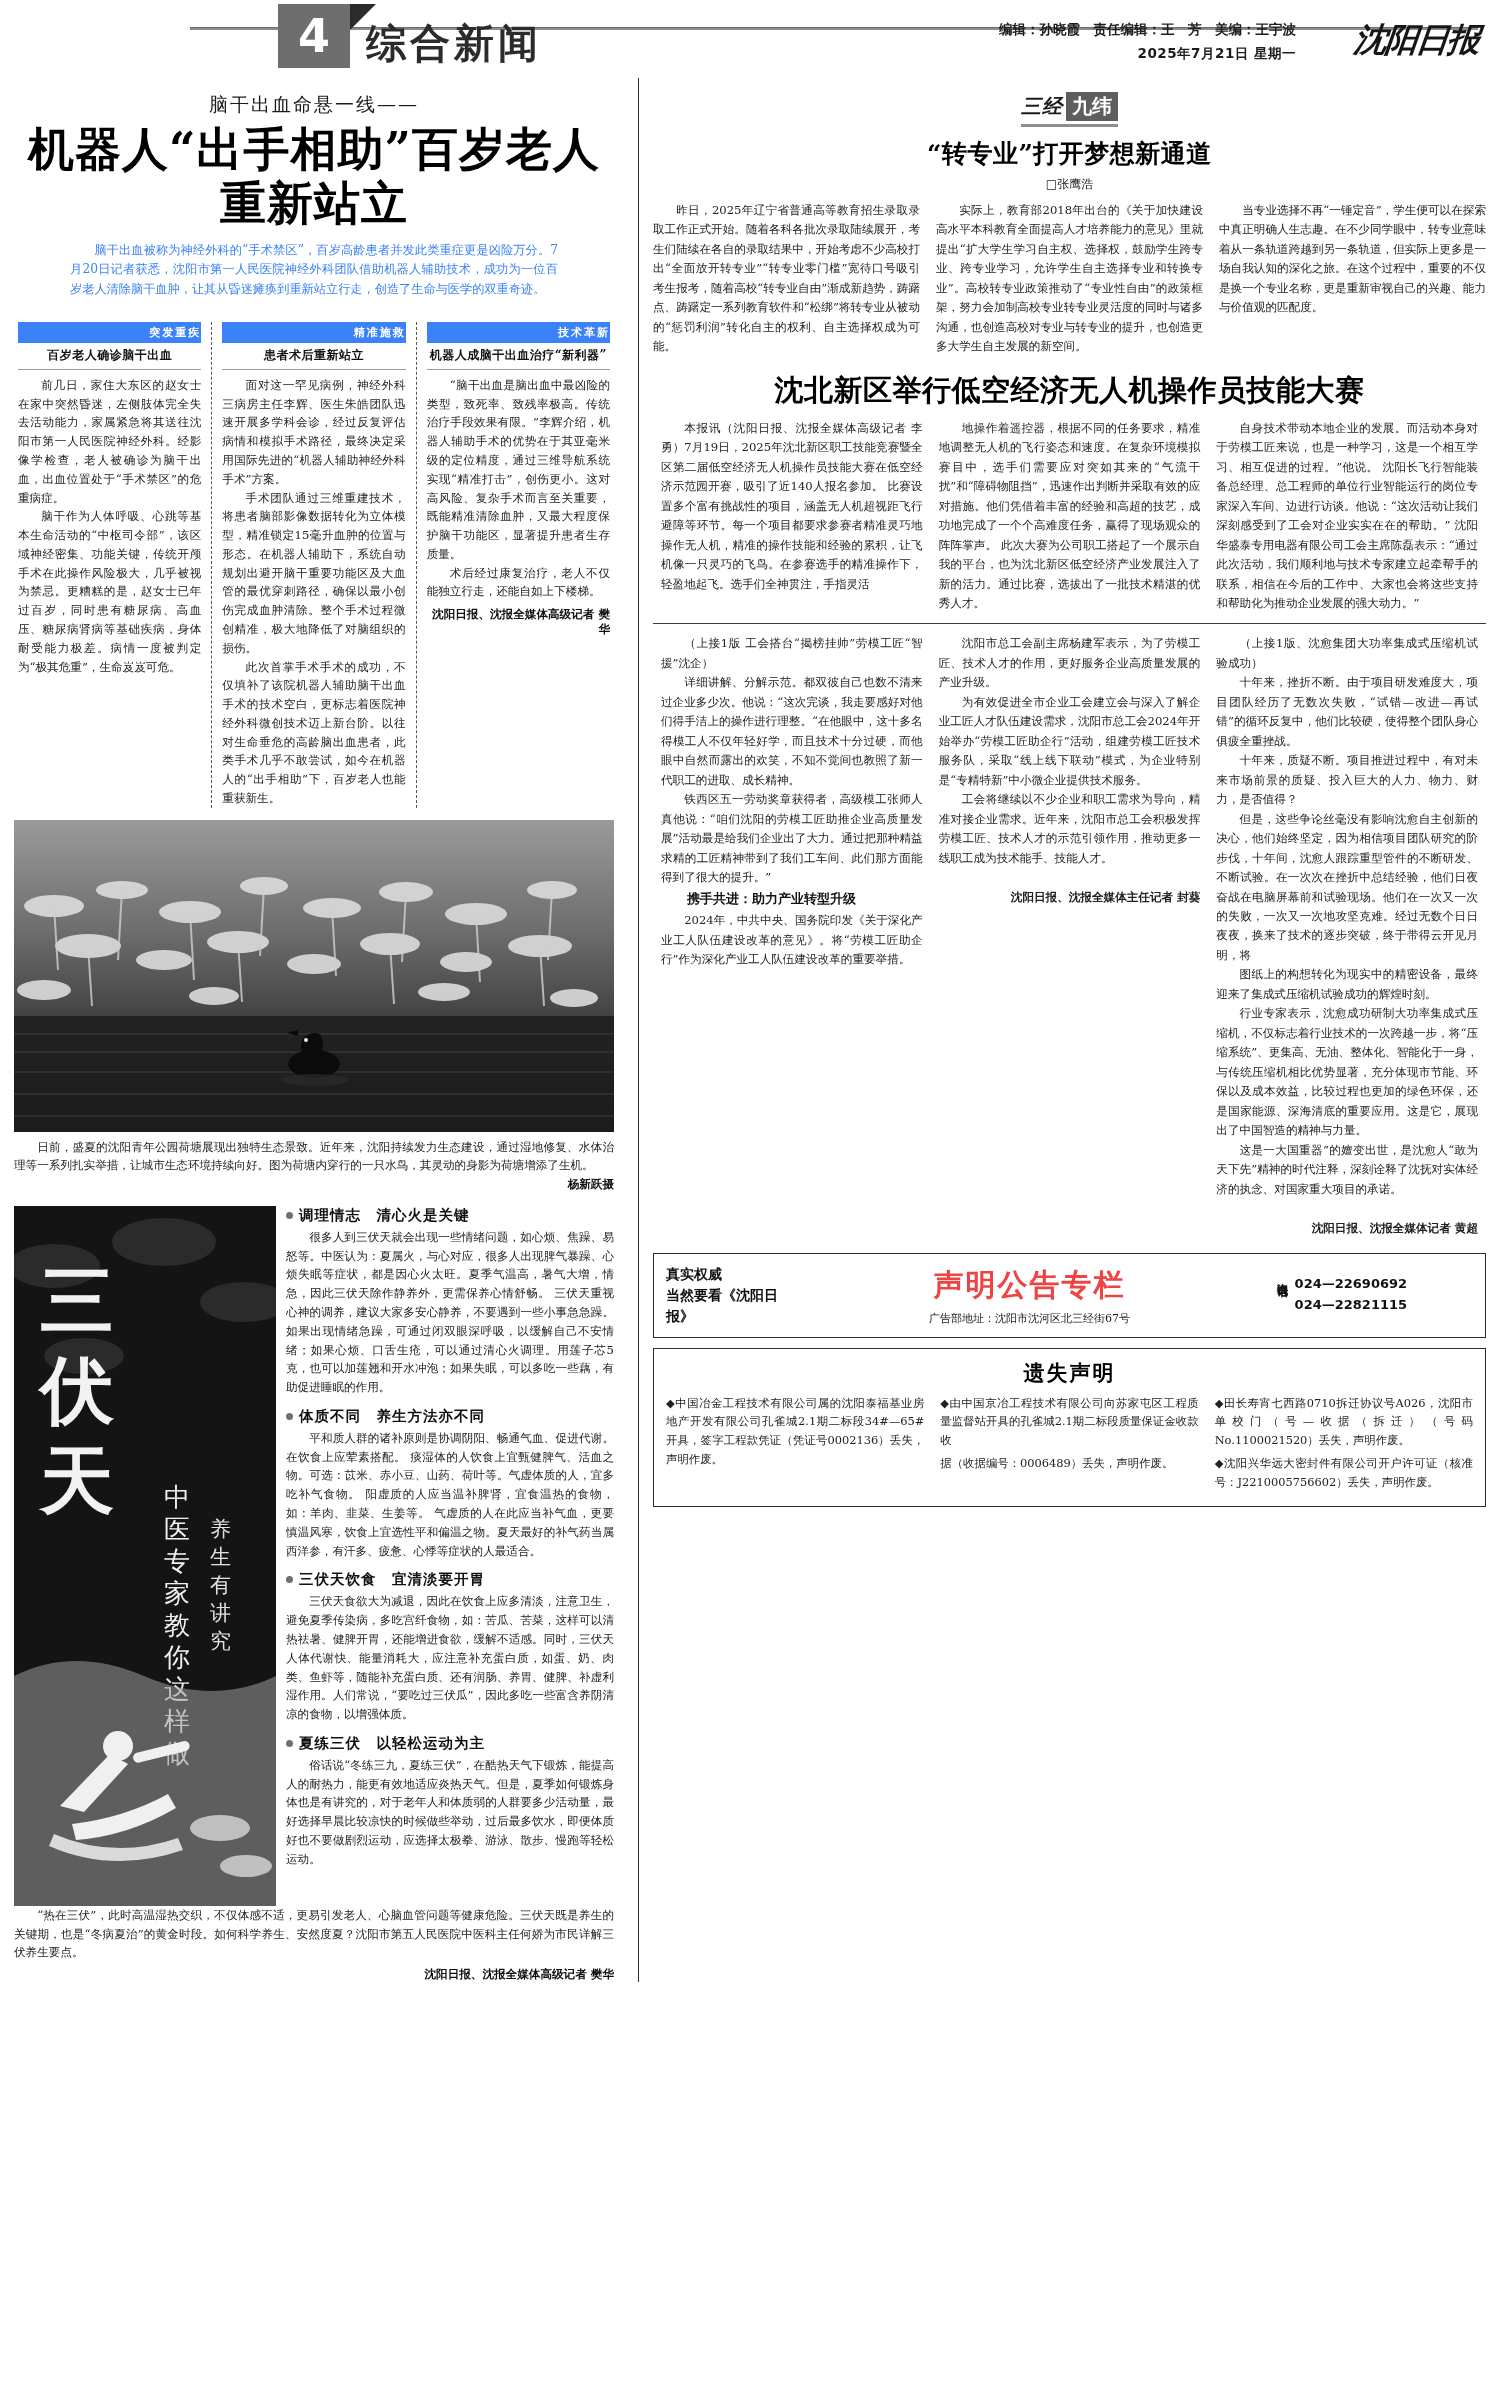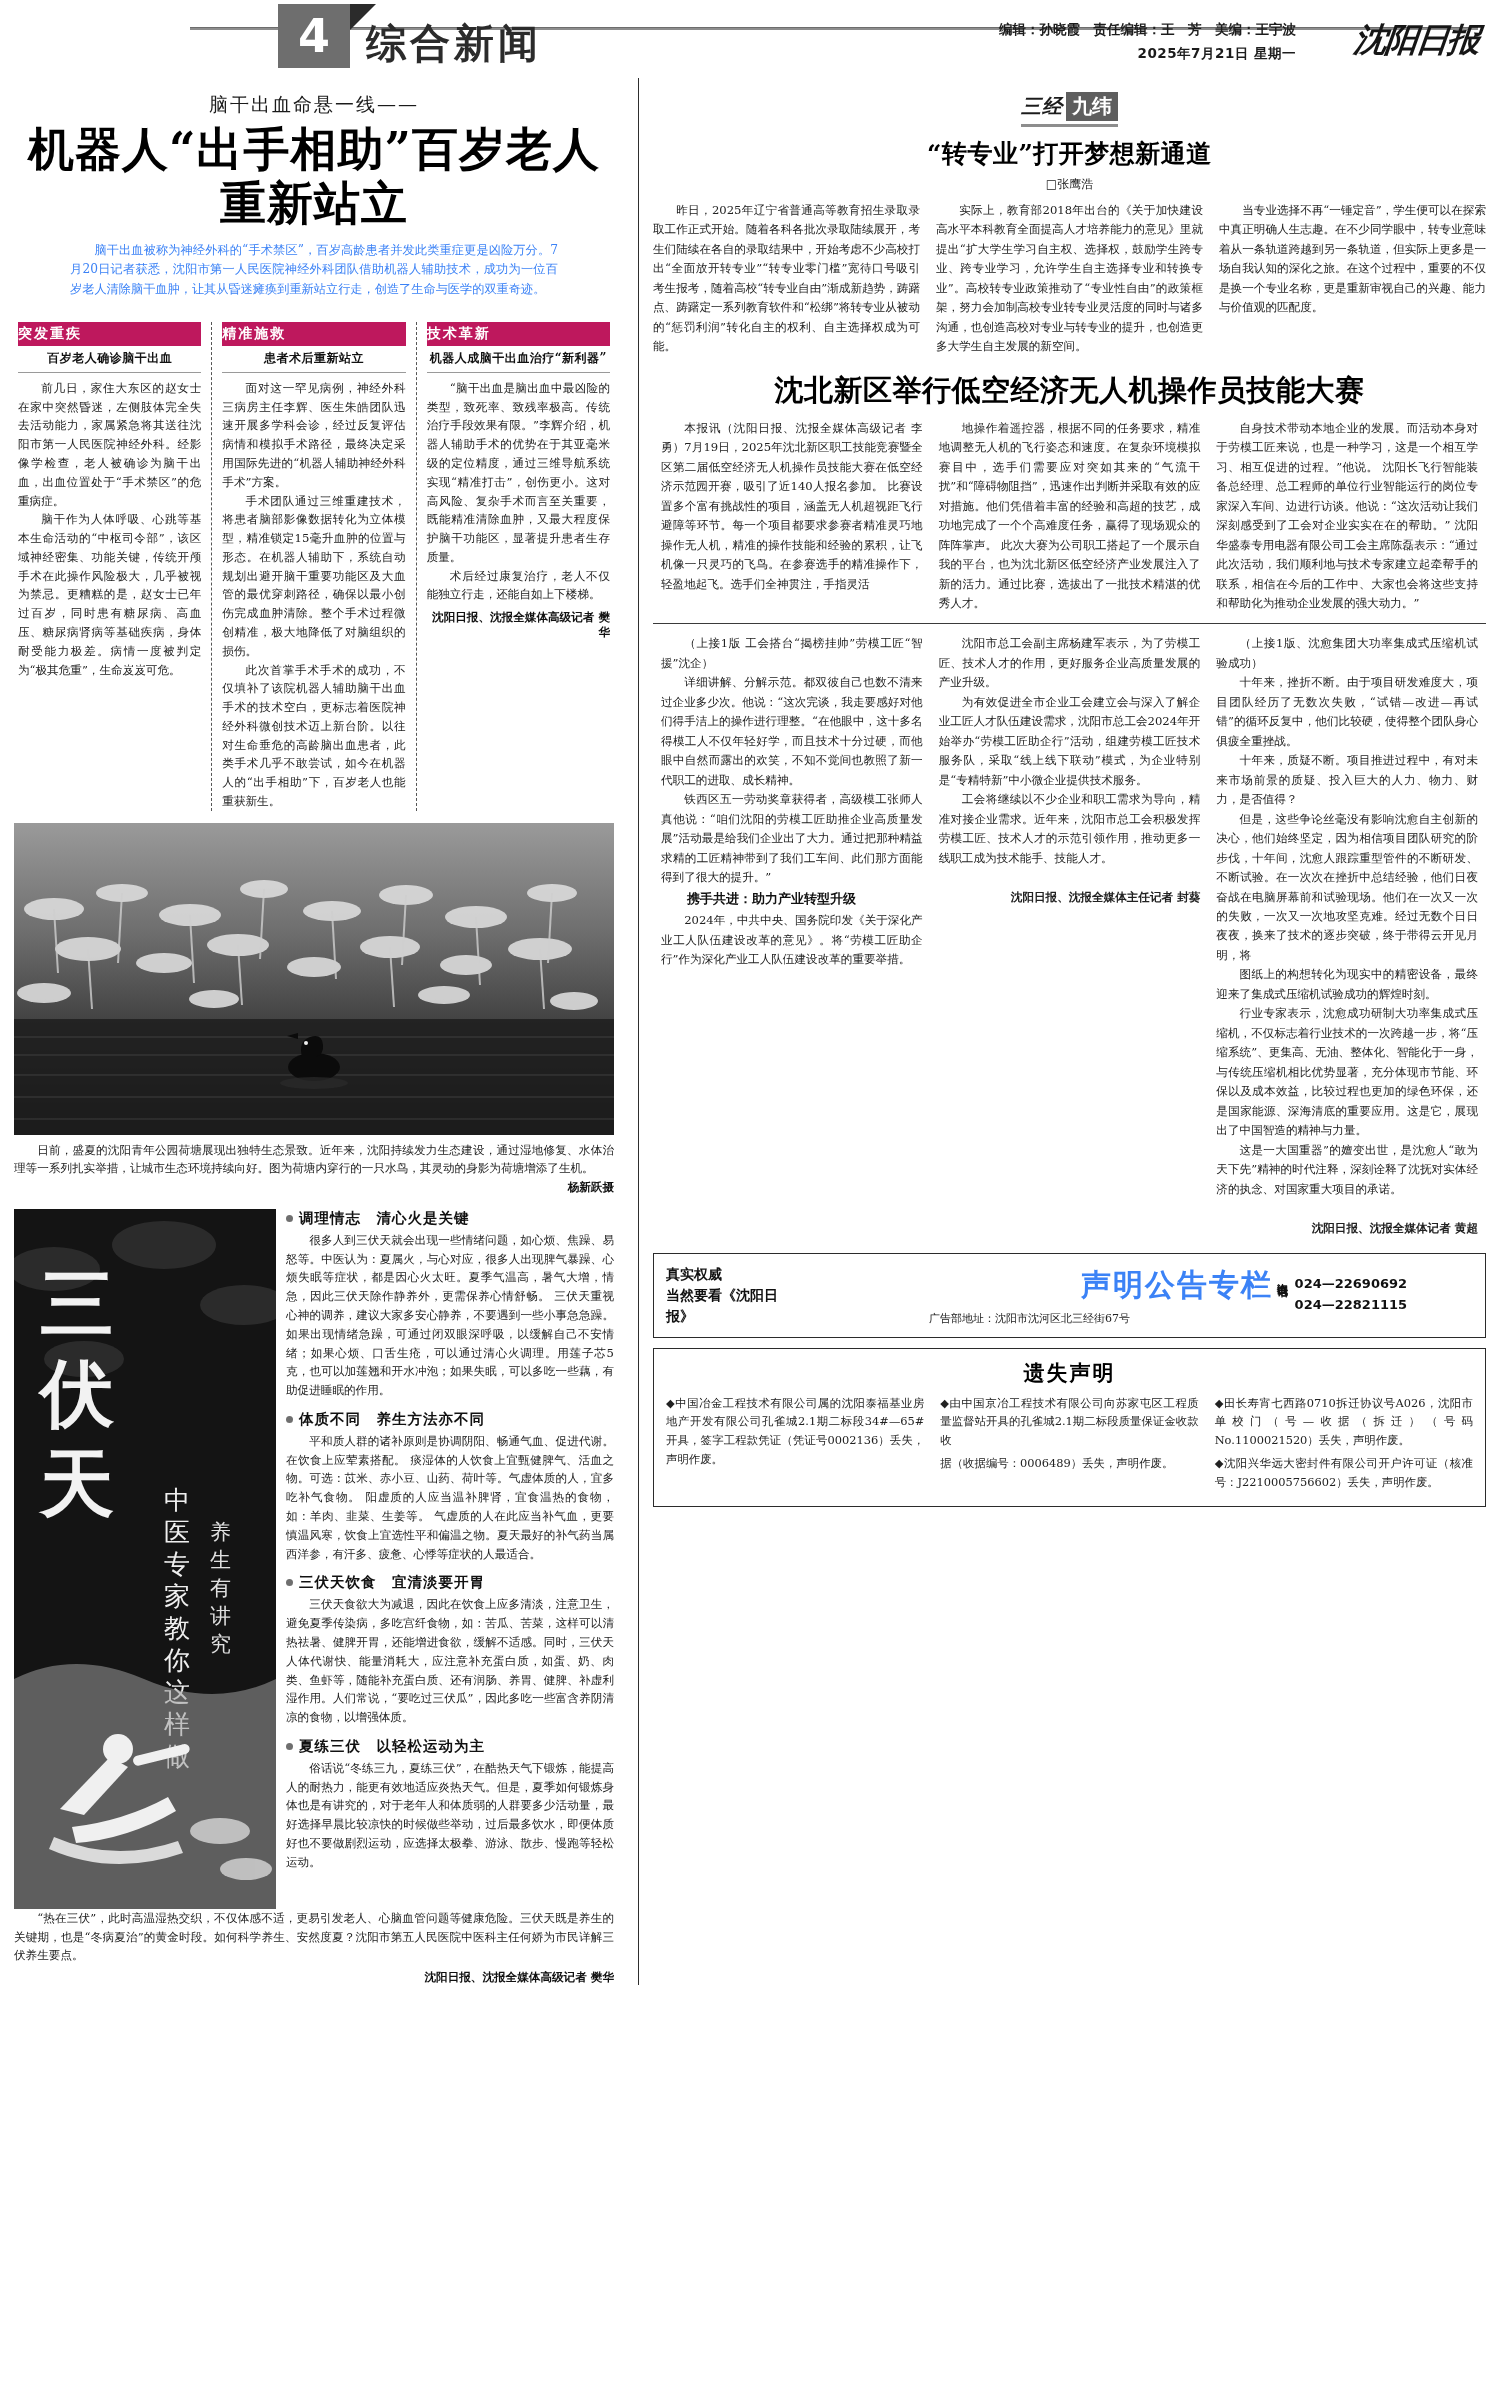--- a/index.html
+++ b/index.html
@@ -44,21 +44,21 @@
             color:#1a1a1a; }
   .head-main { text-align:center; font-size:46px; font-weight:bold; letter-spacing:1px;
                line-height:1.18; color:#000; margin-bottom:10px; }
   .lede { font-size:12.2px; line-height:1.62; text-align:justify; color:#3b82f6;
           margin:0 56px 22px 56px; text-indent:2em; }
 
   
   .tri { display:flex; margin-top:6px; }
   .tri-col { flex:1; padding:0 4px; }
   .tri-sep { width:1px; border-left:1px dashed #555; margin:0 6px; flex:0 0 1px; }
-  .tri-tag { background:#be185d; color:#fff; text-align:left; font-size:14px;
+  .tri-tag { background:#3b82f6; color:#fff; text-align:right; font-size:11px;
              font-weight:bold; letter-spacing:2px; padding:3px 0; margin-bottom:4px; }
   .tri-sub { text-align:center; font-size:12px; font-weight:bold; letter-spacing:.5px;
              color:#111; padding-bottom:5px; border-bottom:1px solid #9a9a9a; margin-bottom:6px; }
   .tri-body p { font-size:11.6px; line-height:1.62; text-align:justify; text-indent:2em; color:#222; }
   .byline-r { text-align:right; font-size:11.6px; font-weight:bold; margin-top:6px; color:#111; }
 
   
   .photo-wrap { margin-top:12px; }
   .photo { width:100%; height:312px; position:relative; overflow:hidden;
            background:linear-gradient(#8f8f8f,#6a6a6a 40%,#3c3c3c 72%,#202020); }
@@ -104,21 +104,21 @@
   .three-c p { text-indent:2em; }
   .sub-h { font-size:13px; font-weight:bold; text-indent:0; margin-bottom:2px; color:#111; }
   .cont-note { font-size:11.6px; text-indent:0; }
   .by-r { text-align:right; font-weight:bold; text-indent:0; margin-top:20px; }
 
   
   .ann { margin-top:14px; border:1px solid #2b2b2b; display:flex; align-items:center;
          padding:10px 12px; }
   .ann-l { font-size:14px; font-weight:bold; line-height:1.5; width:120px; color:#111; }
   .ann-m { flex:1; text-align:center; }
-  .ann-title { font-size:30px; font-weight:bold; letter-spacing:2px; color:#3b82f6;text-align:right; }
+  .ann-title { font-size:30px; font-weight:bold; letter-spacing:2px; color:#ef4444; }
   .ann-addr { font-size:11px; margin-top:5px; color:#222; }
   .ann-r { width:200px; font-size:12px; line-height:1.6; display:flex; gap:4px; }
   .ann-r .lab { font-weight:bold; writing-mode:vertical-rl; text-orientation:upright;
                 letter-spacing:1px; font-size:11px; }
   .ann-r .nums { font-weight:bold; font-family:"DejaVu Sans","Liberation Sans",sans-serif; font-size:13px; }
 
   .lost { margin-top:10px; border:1px solid #2b2b2b; padding:10px 12px 14px; }
   .lost-t { text-align:center; font-size:21px; font-weight:bold; letter-spacing:2px;
             margin-bottom:7px; color:#000; }
   .lost-cols { column-count:3; column-gap:16px; font-size:11.4px; line-height:1.66;

